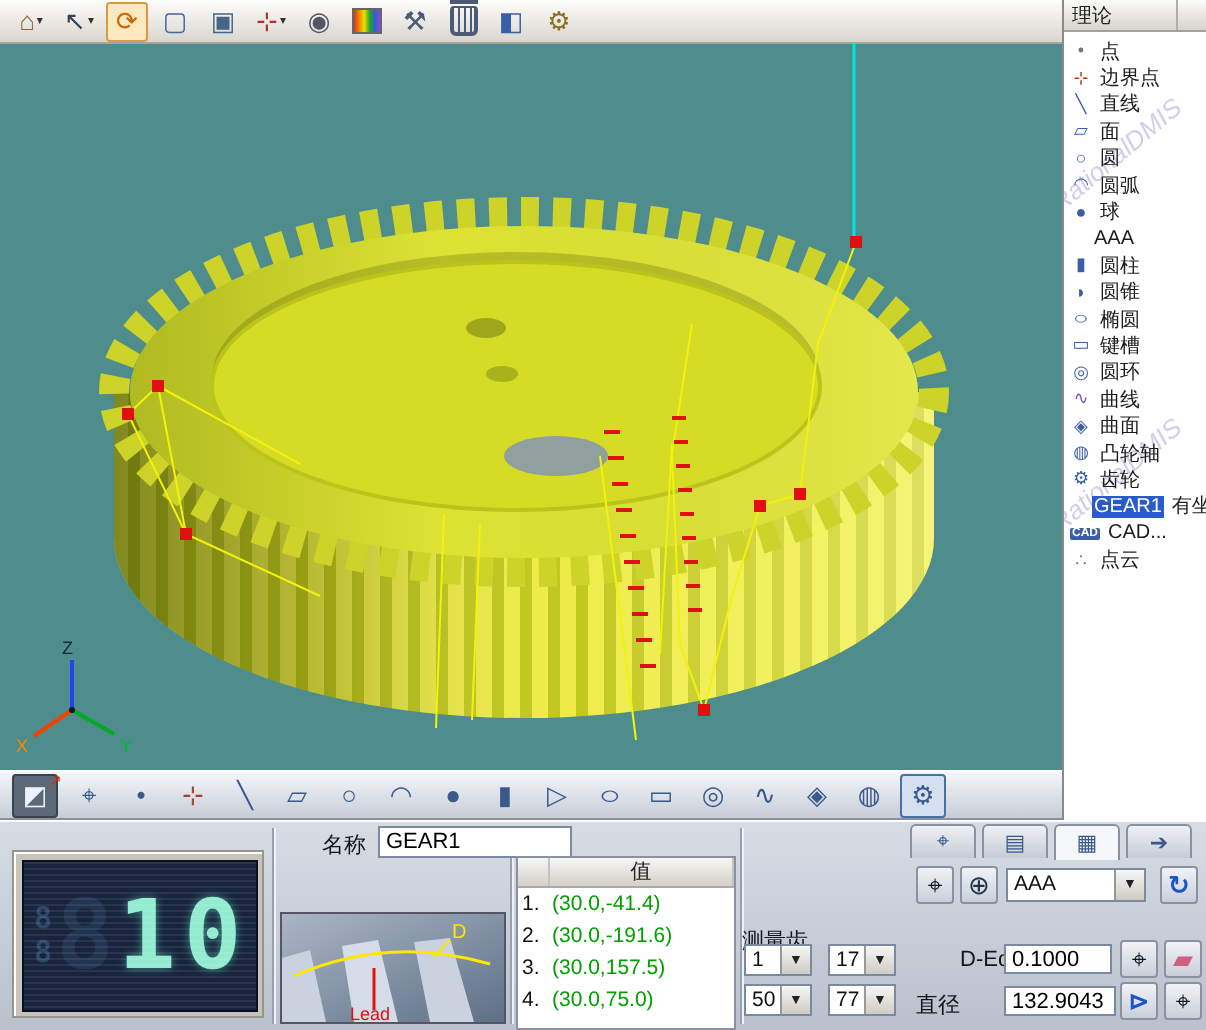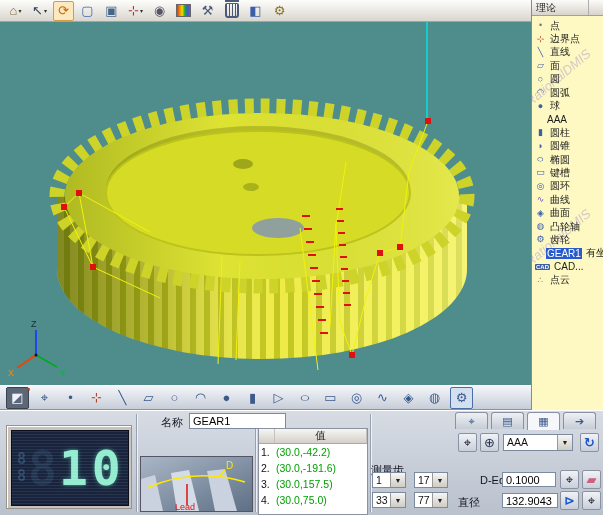--- a/index.html
+++ b/index.html
@@ -20,21 +20,21 @@
   .trash-chip{width:10px;height:12px;border:2px solid #4a5a77;border-top-width:1px;
     border-radius:2px 2px 3px 3px;position:relative;
     background:repeating-linear-gradient(90deg,transparent 0 2px,#4a5a77 2px 3px)}
   .trash-chip:before{content:"";position:absolute;top:-4px;left:-2px;right:-2px;height:2px;background:#4a5a77}
 
   
   .viewport{position:absolute;left:0;top:22px;width:531px;height:363px;background:#4f8d8d}
   .viewport svg{display:block}
 
   
-  .sidepanel{position:absolute;left:531px;top:0;width:72px;height:410px;background:#fef9c3;
+  .sidepanel{position:absolute;left:531px;top:0;width:72px;height:410px;background:#ffffff;
     border-left:1px solid #8a8a8a;box-sizing:border-box;overflow:hidden}
   .sp-header{height:15px;display:flex;background:linear-gradient(#fbfbf9,#d8d4cc);
     border-bottom:1px solid #a0a0a0;font-size:10px;color:#222}
   .sp-header .h1{flex:1;padding:1px 4px;border-right:1px solid #aeaeae}
   .sp-header .h2{width:14px}
   .tree{position:relative;padding-top:3px}
   .tree-row{display:flex;align-items:center;height:13.4px;padding-left:3px;gap:3px;
     font-size:10px;color:#1c1c1c;white-space:nowrap;overflow:hidden}
   .tree-row.indent{padding-left:14px}
   .tico{width:11px;flex:none;text-align:center;font-size:9px;color:#3a5fa8;line-height:11px}
@@ -432,21 +432,21 @@
       </svg>
     </div>
 
     <div class="vlist">
       <div class="vh">
         <div class="c1"></div>
         <div class="c2">值</div>
       </div>
       <div class="vrow">
         <span class="n">1.</span>
-        <span class="v">(30.0,-42.2)</span>
+        <span class="v">(30.0,-41.4)</span>
         </div>
       <div class="vrow">
         <span class="n">2.</span>
         <span class="v">(30.0,-191.6)</span>
         </div>
       <div class="vrow">
         <span class="n">3.</span>
         <span class="v">(30.0,157.5)</span>
         </div>
       <div class="vrow">
@@ -485,21 +485,21 @@
     <span class="lbl" style="left:371px;top:52px">测量齿</span>
     <div class="dd" style="left:372px;top:61px;width:34px;height:16px">
       <span class="txt">1</span>
       <span class="db">▼</span>
     </div>
     <div class="dd" style="left:414px;top:61px;width:34px;height:16px">
       <span class="txt">17</span>
       <span class="db">▼</span>
     </div>
     <div class="dd" style="left:372px;top:81px;width:34px;height:16px">
-      <span class="txt">33</span>
+      <span class="txt">50</span>
       <span class="db">▼</span>
     </div>
     <div class="dd" style="left:414px;top:81px;width:34px;height:16px">
       <span class="txt">77</span>
       <span class="db">▼</span>
     </div>
 
     <span class="lbl" style="left:480px;top:63px">D-Edge</span>
     <input class="field" style="left: 502px; top: 61px; width: 54px; height: 15px;" value="0.1000">
     <div class="ibtn dark" style="left:560px;top:59px">

